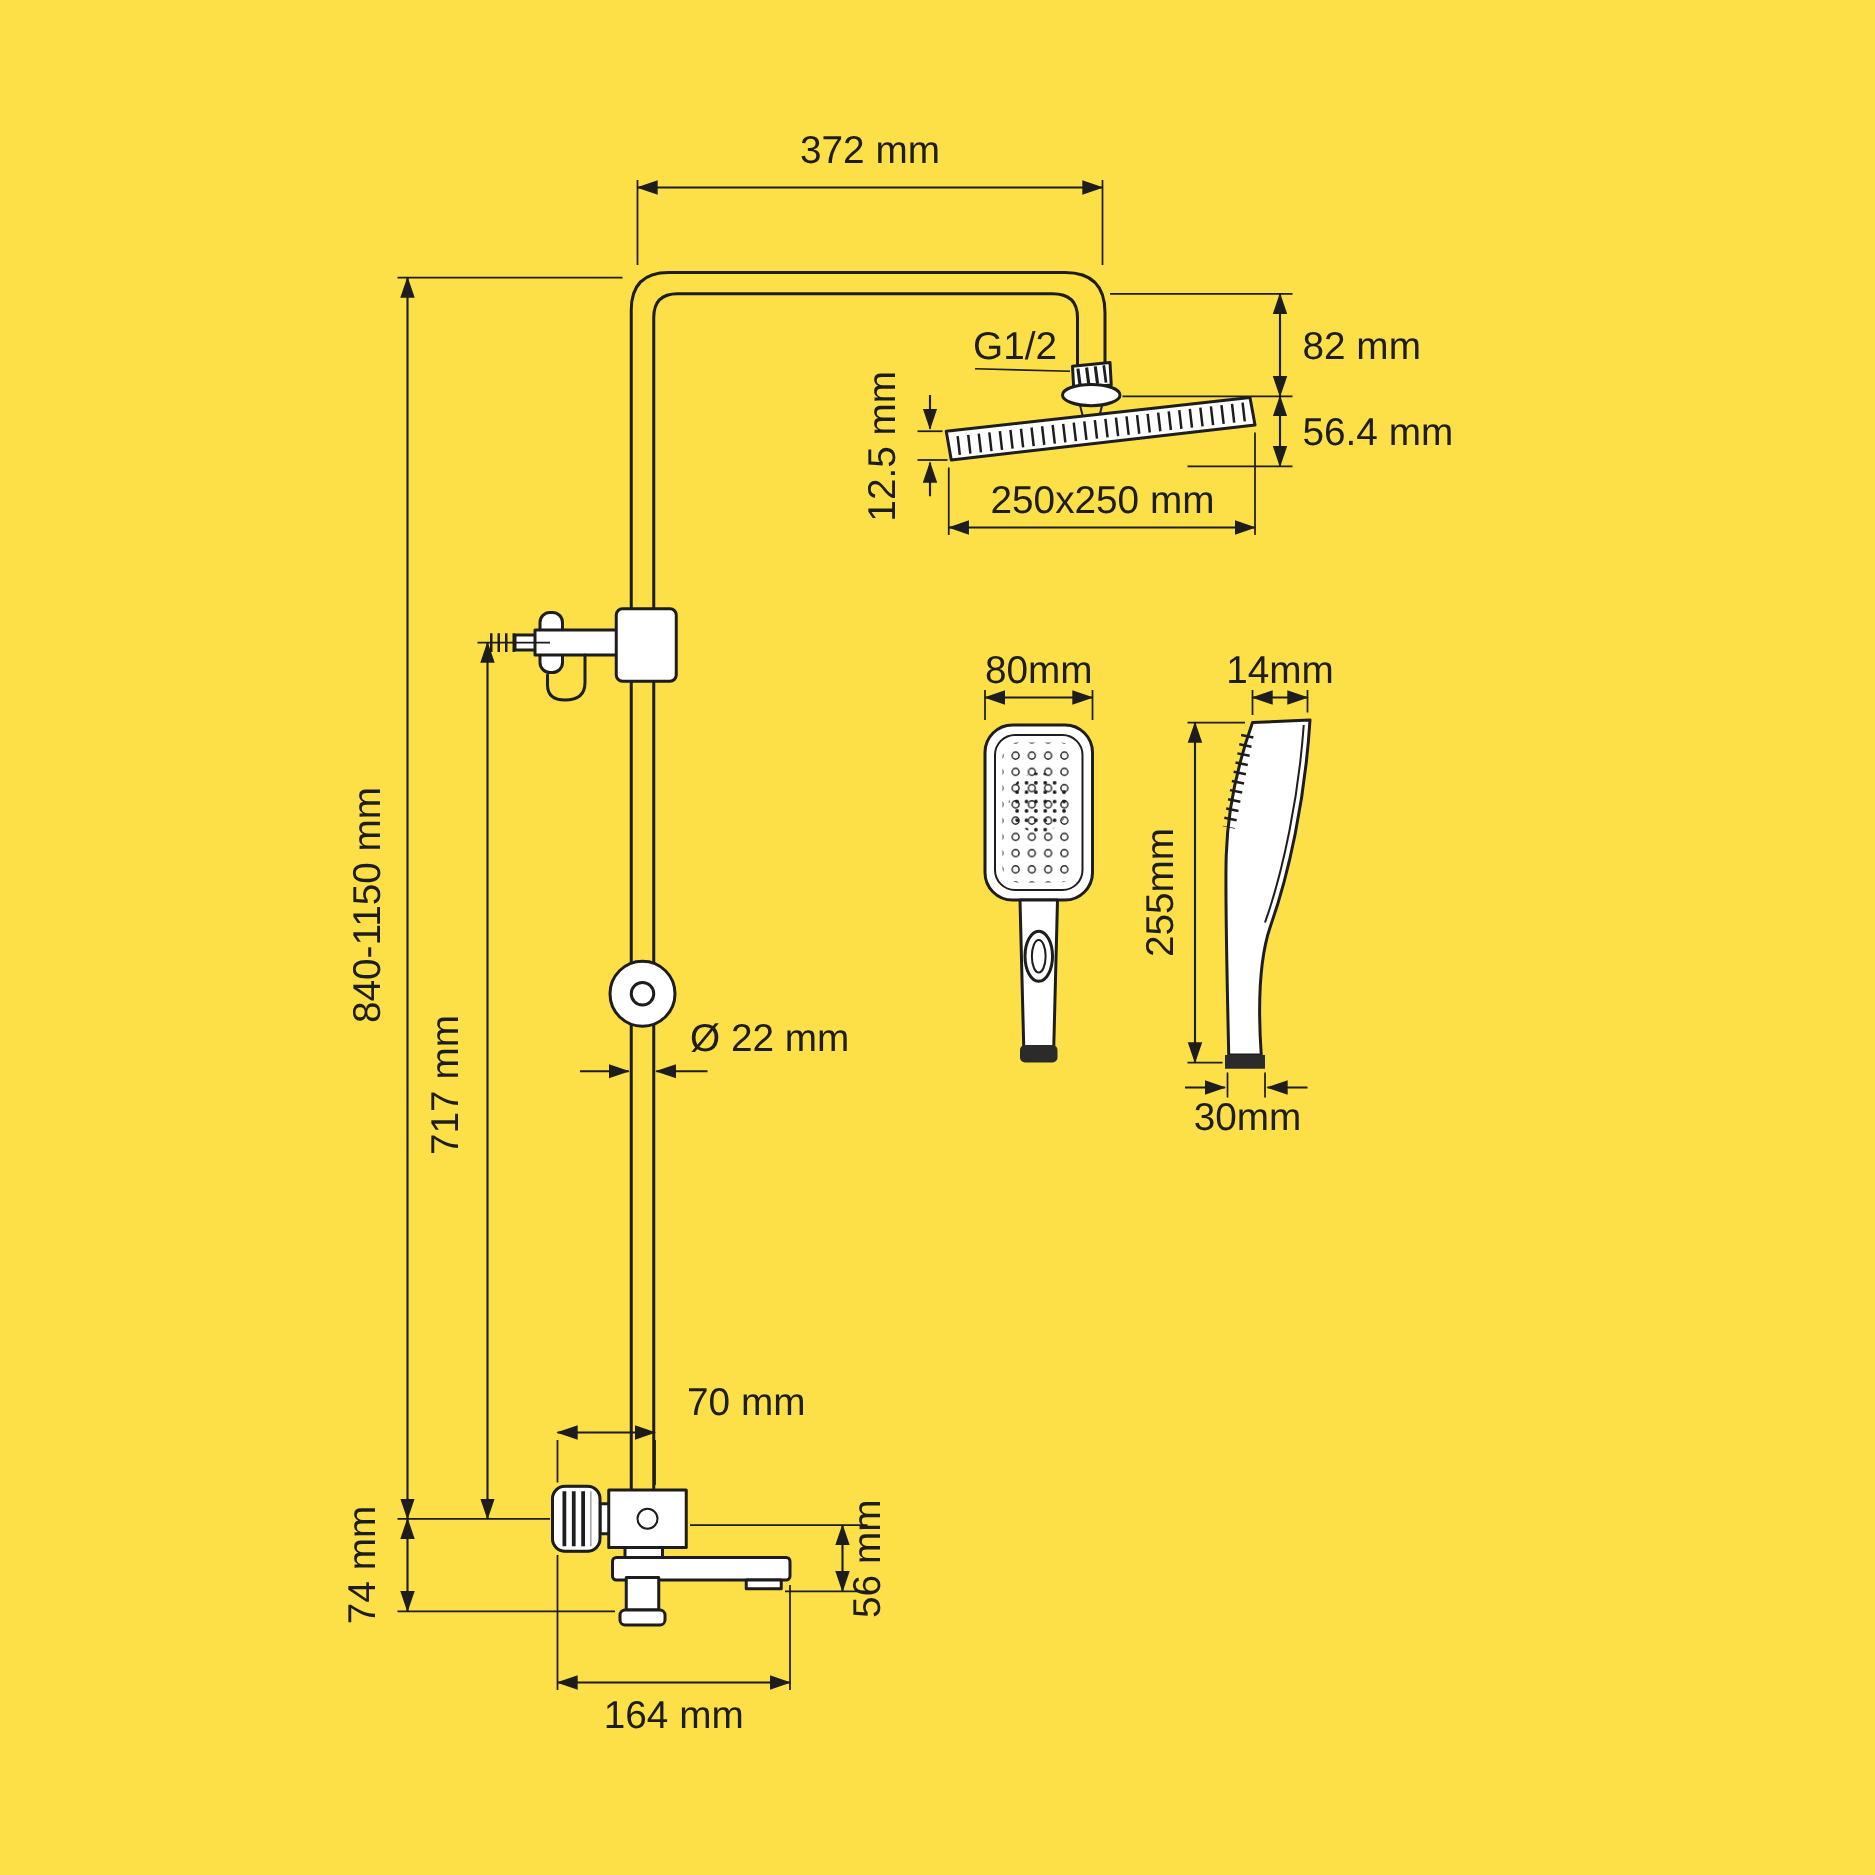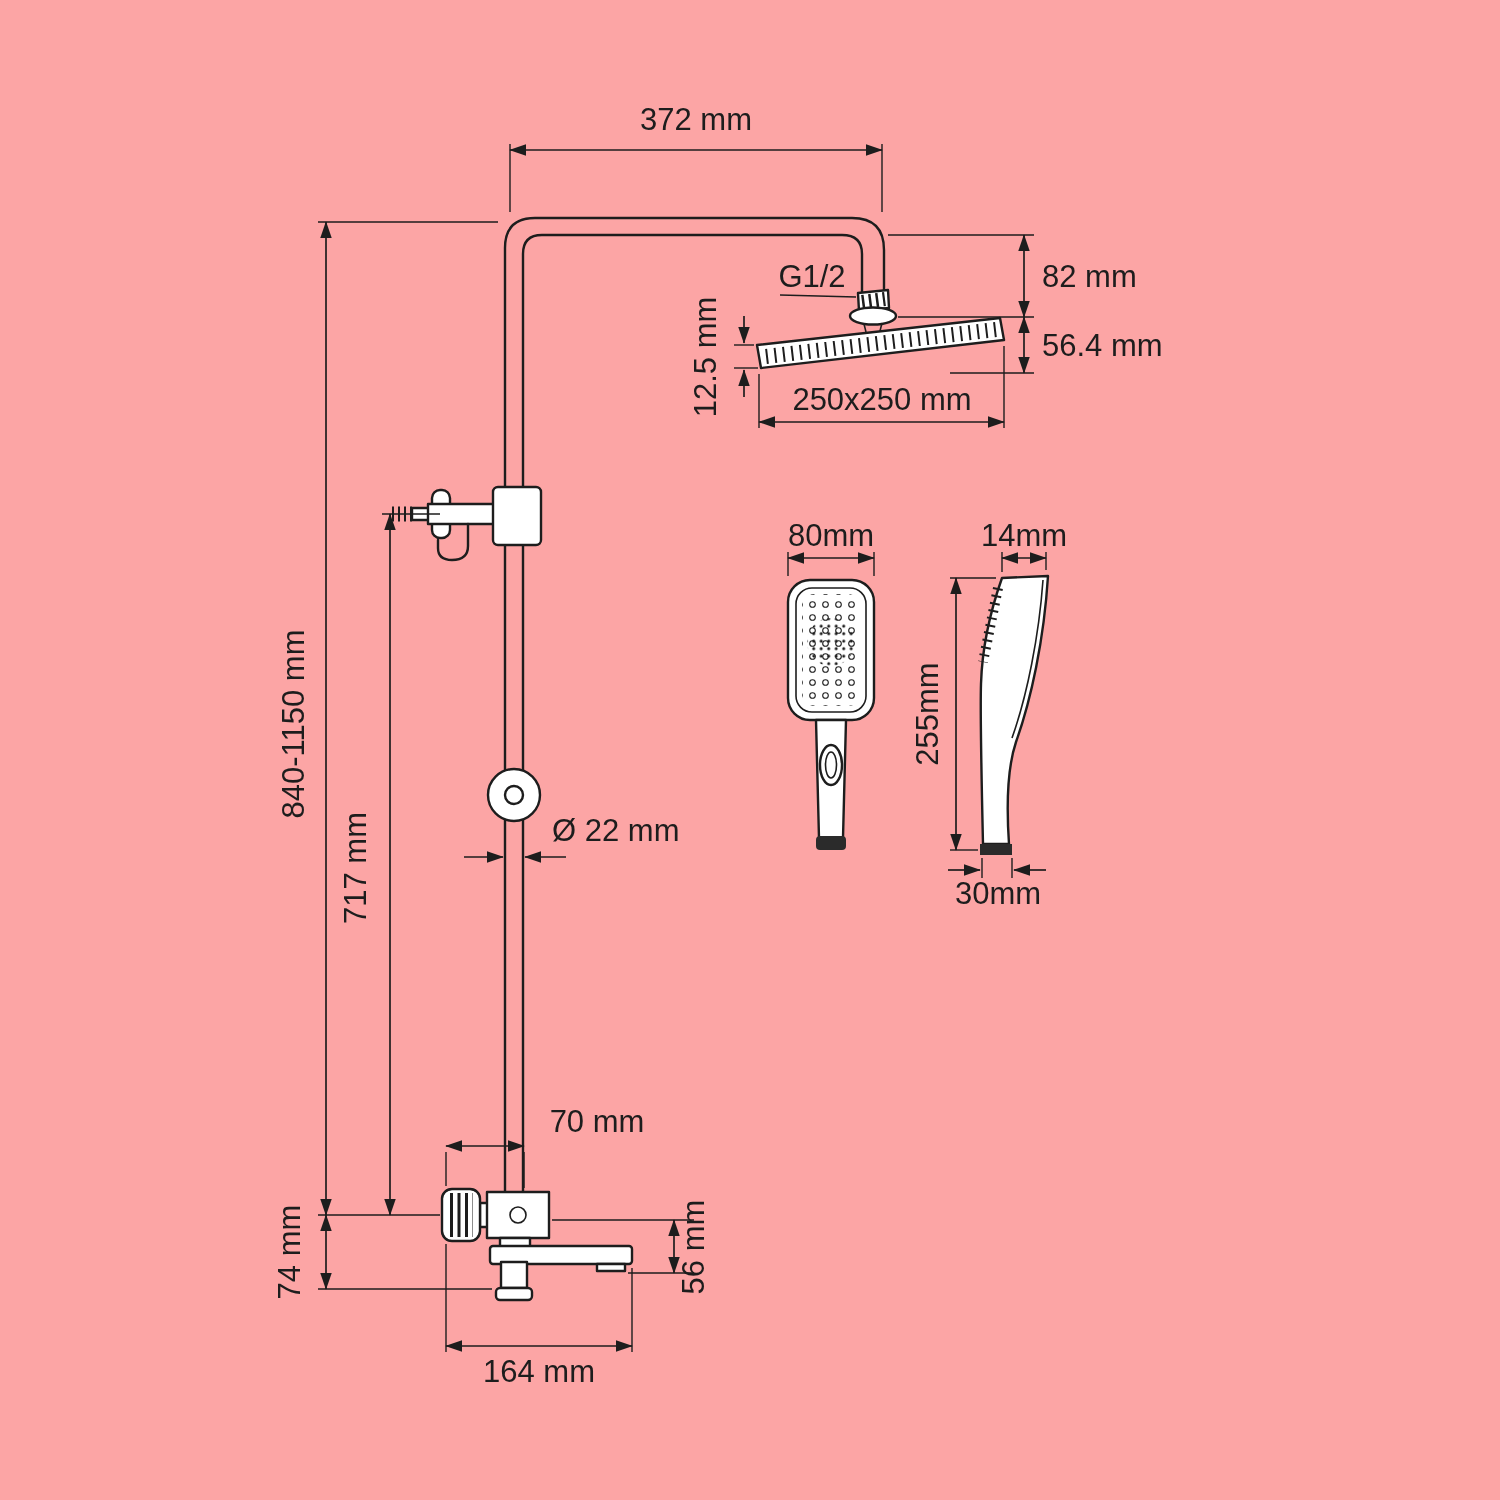--- a/index.html
+++ b/index.html
@@ -6,21 +6,21 @@
     margin: 0;
     padding: 0;
     background: #ffffff;
     width: 1500px;
     height: 1500px;
     overflow: hidden;
   }
   .stage {
     width: 1500px;
     height: 1500px;
-    background: #fca5a5;
+    background: #fde047;
     position: relative;
   }
   #drawing {
     color: var(--line-color, #1d1d1d);
     display: block;
   }
   .draw  { fill: none;   stroke: currentColor; stroke-width: 2.4; stroke-linejoin: round; stroke-linecap: round; }
   .drawf { fill: #ffffff; stroke: currentColor; stroke-width: 2.4; stroke-linejoin: round; }
   .thin  { fill: none;   stroke: currentColor; stroke-width: 1.6; }
   .dim   { fill: none;   stroke: currentColor; stroke-width: 1.7; }

